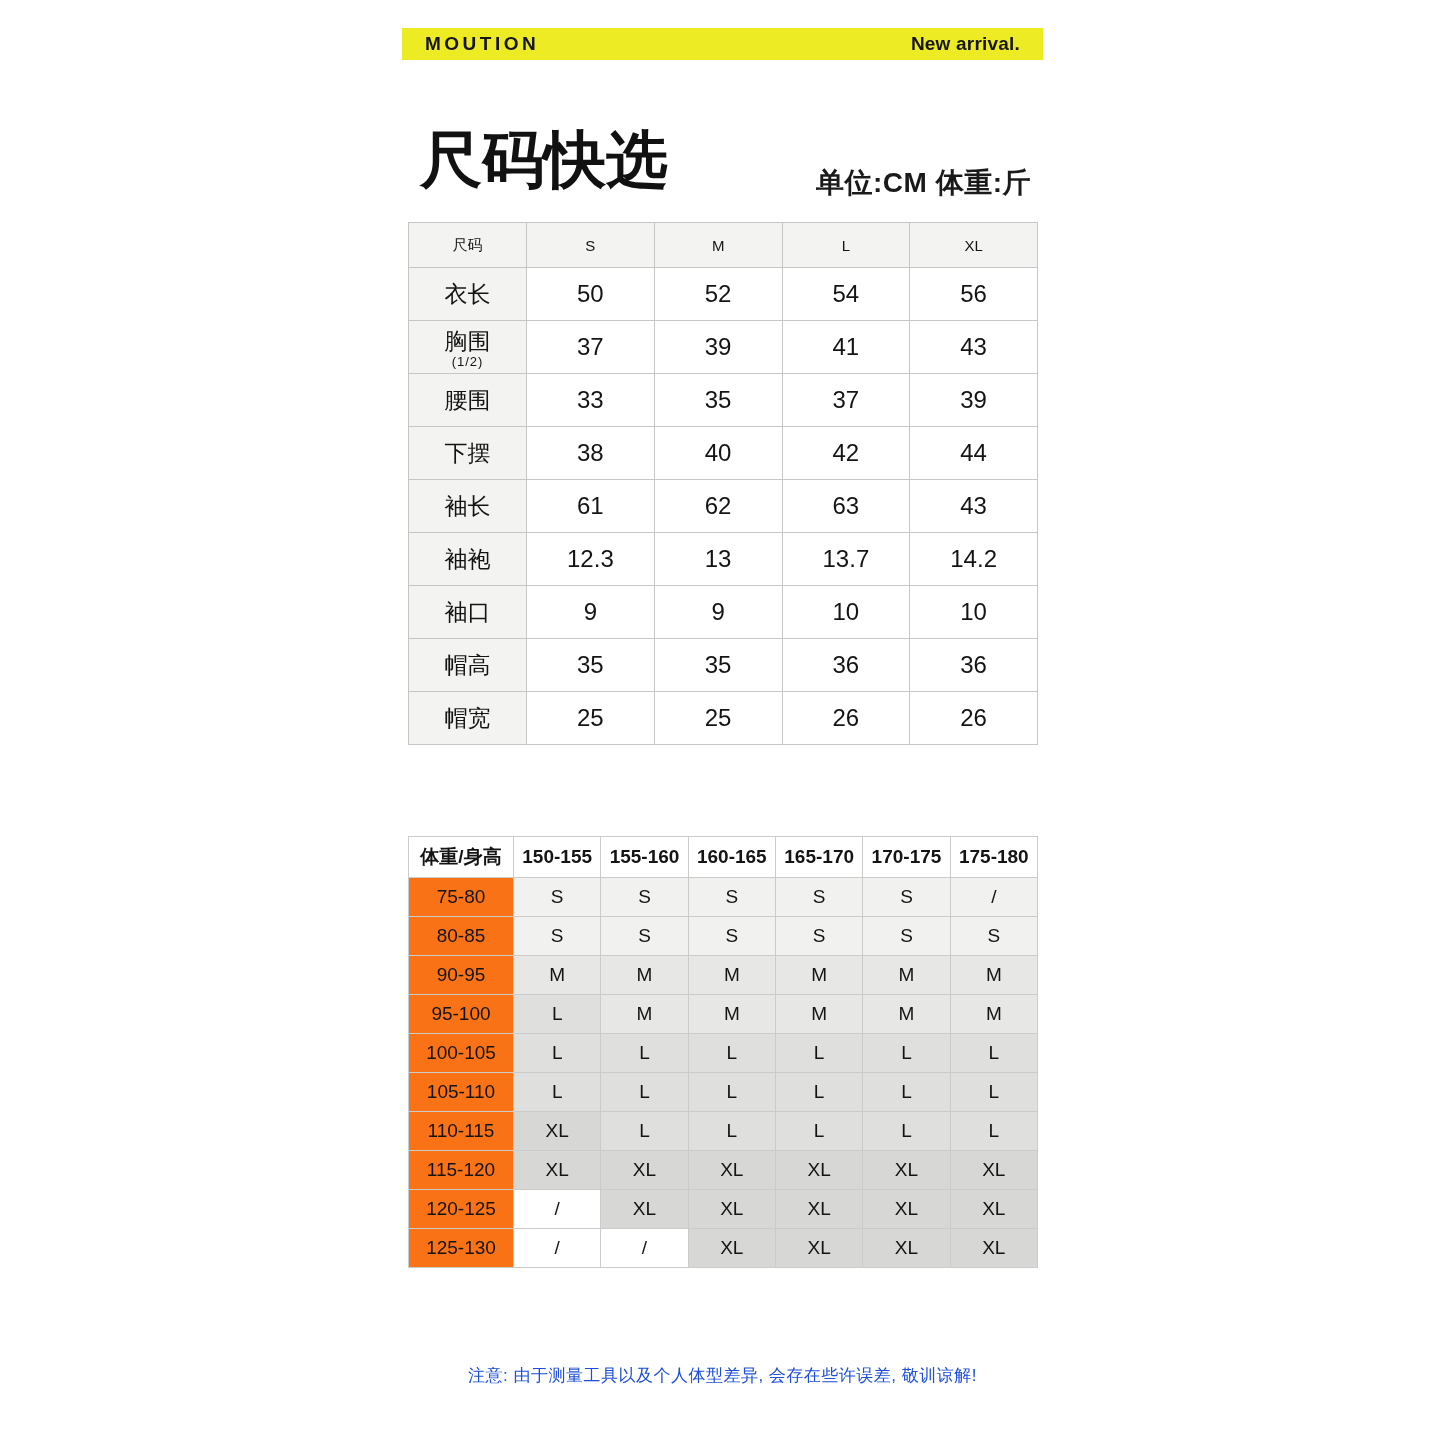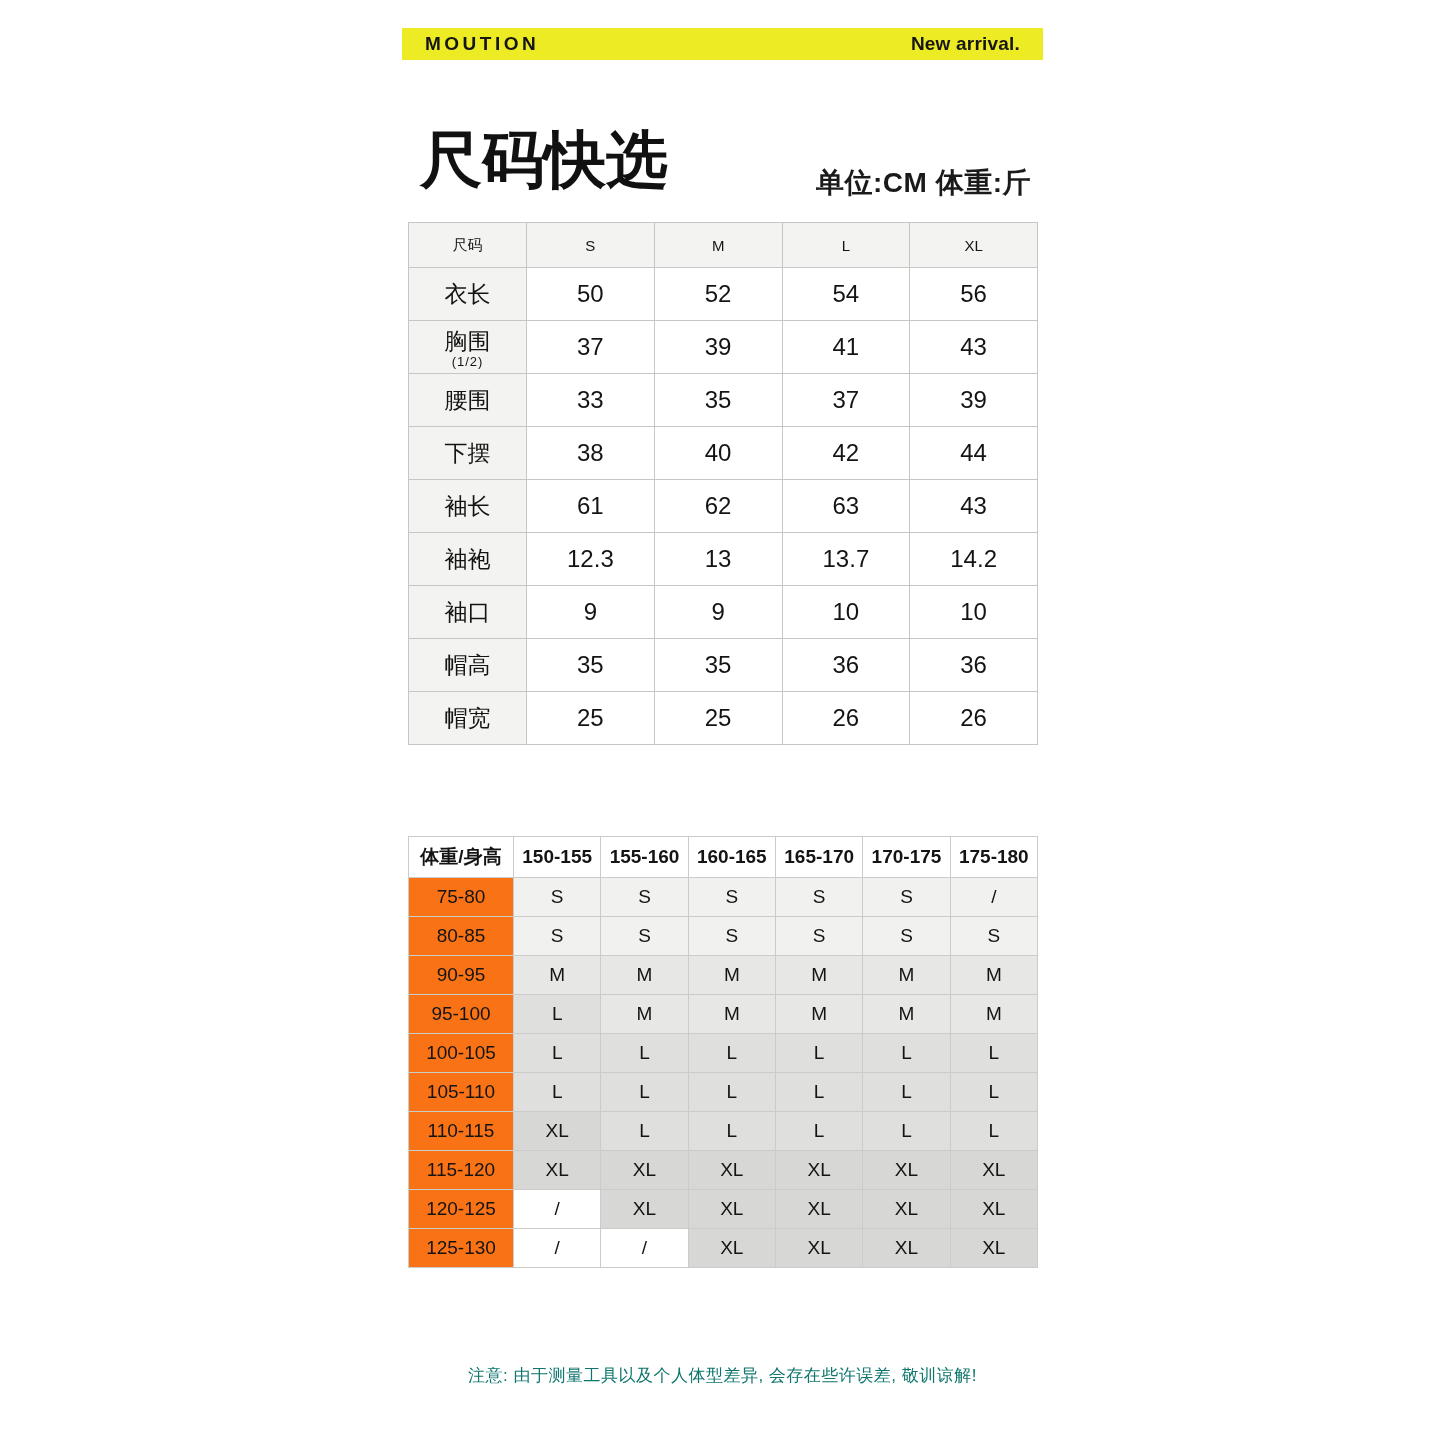--- a/index.html
+++ b/index.html
@@ -50,21 +50,21 @@
   .t2 td.lbl{background:#f97316;}
   .sh-s{background:#f1f1ef;}
   .sh-m{background:#e7e7e5;}
   .sh-l{background:#dfdfdd;}
   .sh-xl{background:#d7d7d5;}
   .sh-w{background:#ffffff;}
 
   
   .footer-note{
     position:absolute;left:0;top:1364px;width:100%;text-align:center;
-    font-size:17px;color:#0f766e;letter-spacing:0.5px;
+    font-size:17px;color:#1d4ed8;letter-spacing:0.5px;
   }
 </style>
 </head>
 <body>
 
 <div class="page">
 
   <div class="brand-bar">
     <span class="brand-logo">MOUTION</span>
     <span class="brand-tagline">New arrival.</span>

